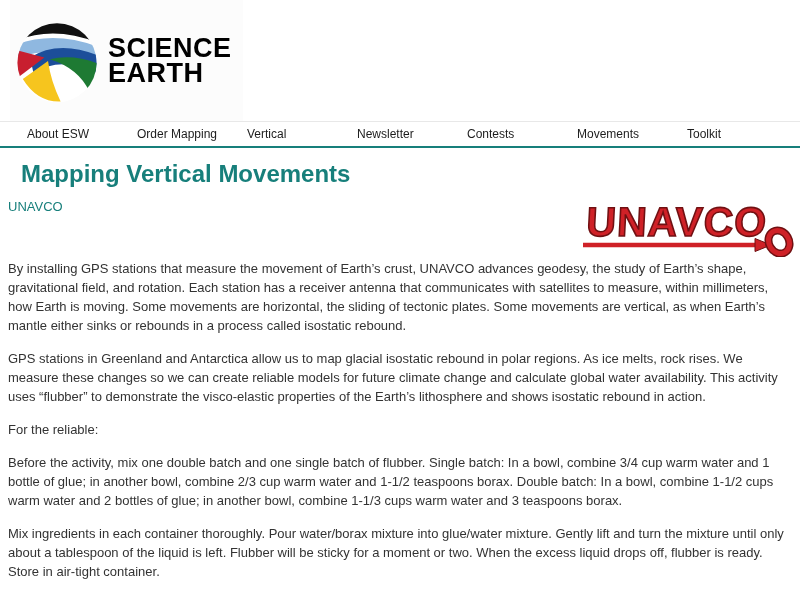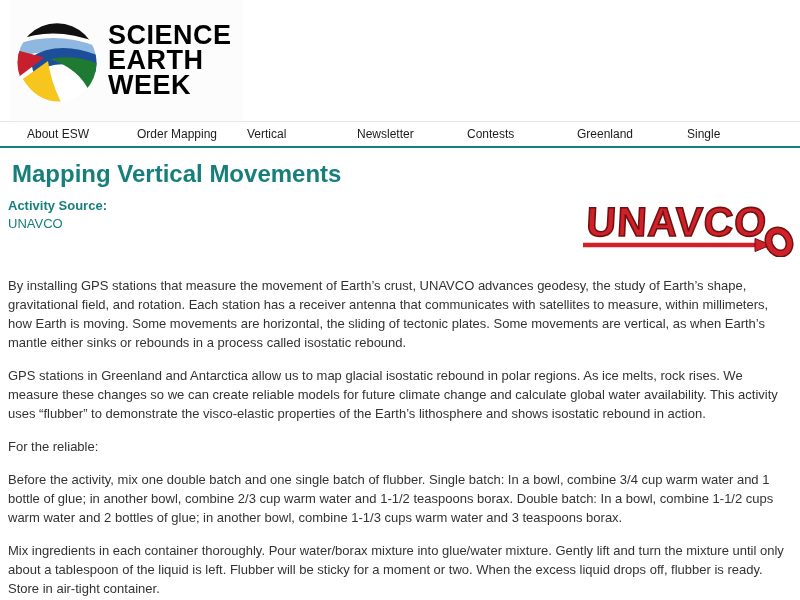--- a/index.html
+++ b/index.html
@@ -25,21 +25,21 @@
     display:flex; align-items:center;
     height:24px; padding-left:27px;
     border-top:1px solid #e8e8e8;
     border-bottom:2px solid #177f7b;
     font-size:12px; color:#1c1c1c;
   }
   .nav-item { width:110px; flex:0 0 auto; cursor:pointer; }
   
   .main { position:relative; padding:0 8px; }
   .page-title {
-    margin:12px 4px 9px; font-size:24px; font-weight:bold; color:#177f7b;
+    margin:12px 13px 9px; font-size:24px; font-weight:bold; color:#177f7b;
   }
   .source-label { margin:0; font-size:13px; font-weight:bold; color:#177f7b; line-height:17px; }
   .source-link  { display:inline-block; font-size:13px; color:#177f7b; line-height:17px; text-decoration:none; cursor:pointer; }
   .unavco-logo { position:absolute; top:34px; right:3px; width:219px; height:63px; }
   .body-copy p { font-size:13px; line-height:19px; margin:0 0 14px; color:#333; }
   .body-copy p.first { margin-top:44px; }
 </style>
 </head>
 <body>
 
@@ -57,39 +57,37 @@
         <path d="M -5,54 Q 45,28 105,56 L 105,40 Q 45,14 -5,38 Z" fill="#8fb8e0"></path>
         <path d="M 24,66 Q 60,42 105,74 L 105,50 Q 55,26 20,48 Z" fill="#1c4e9a"></path>
         <path d="M 36,48 L 5,40 Q -1,56 7,70 Z" fill="#c81f2f"></path>
         <path d="M 40,52 L 12,72 Q 28,98 54,97 Q 43,74 40,52 Z" fill="#f6c51e"></path>
         <path d="M 42,50 Q 74,60 86,86 Q 96,70 96,55 Q 68,44 42,50 Z" fill="#1e7a33"></path>
       </g>
     </svg>
     <div class="logo-text">
       <div>SCIENCE</div>
       <div>EARTH</div>
-      <div>WEEK</div>
     </div>
   </div>
 </header>
 
 <nav class="nav">
   <div class="nav-item">About ESW</div>
   <div class="nav-item">Order Mapping</div>
   <div class="nav-item">Vertical</div>
   <div class="nav-item">Newsletter</div>
   <div class="nav-item">Contests</div>
-  <div class="nav-item">Greenland</div>
-  <div class="nav-item">Single</div>
+  <div class="nav-item">Movements</div>
+  <div class="nav-item">Toolkit</div>
 </nav>
 
 <main class="main">
   <h1 class="page-title">Mapping Vertical Movements</h1>
 
-  <p class="source-label">Activity Source:</p>
   <a class="source-link">UNAVCO</a>
 
   <svg class="unavco-logo" viewBox="0 0 219 63" xmlns="http://www.w3.org/2000/svg">
     <g transform="skewX(-3)">
       <text x="10" y="42" font-family="Liberation Sans, sans-serif" font-size="41" font-weight="bold" letter-spacing="1" fill="#cf2127" stroke="#701012" stroke-width="1.6">UNAVCO</text>
     </g>
     <line x1="5" y1="51" x2="180" y2="51" stroke="#cf2127" stroke-width="4.5"></line>
     <polygon points="177,44.5 193,51 177,57.5" fill="#cf2127" stroke="#701012" stroke-width="1"></polygon>
     <ellipse cx="201" cy="48" rx="10" ry="12" fill="none" stroke="#701012" stroke-width="8" transform="rotate(-30 201 48)"></ellipse>
     <ellipse cx="201" cy="48" rx="10" ry="12" fill="none" stroke="#cf2127" stroke-width="5" transform="rotate(-30 201 48)"></ellipse>

